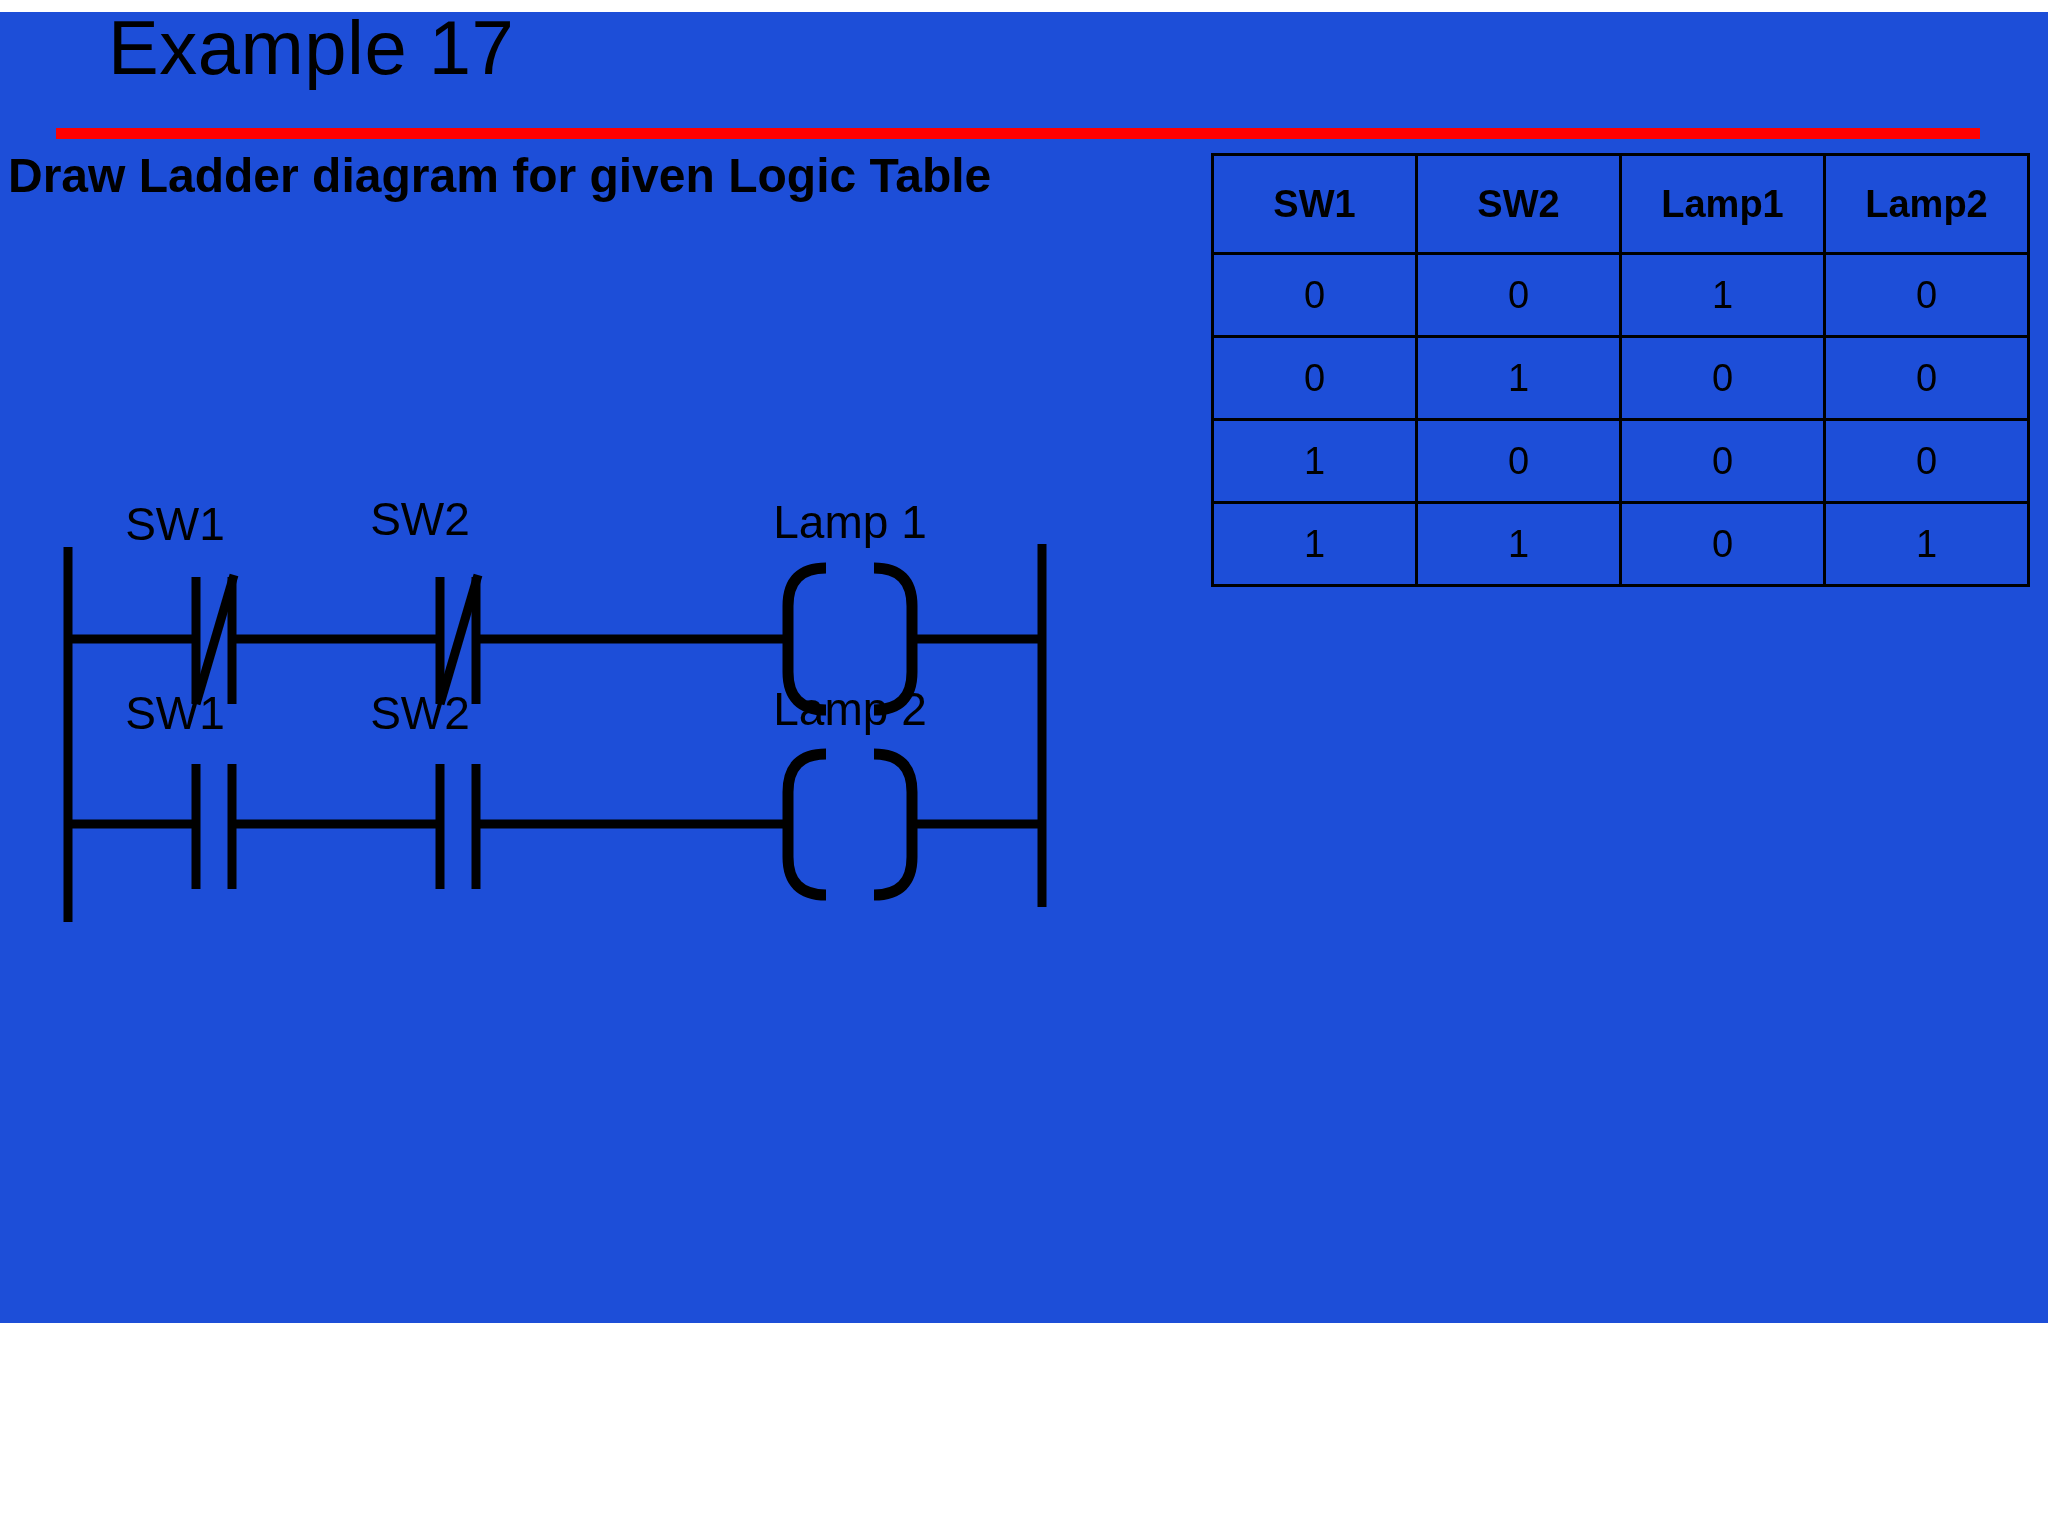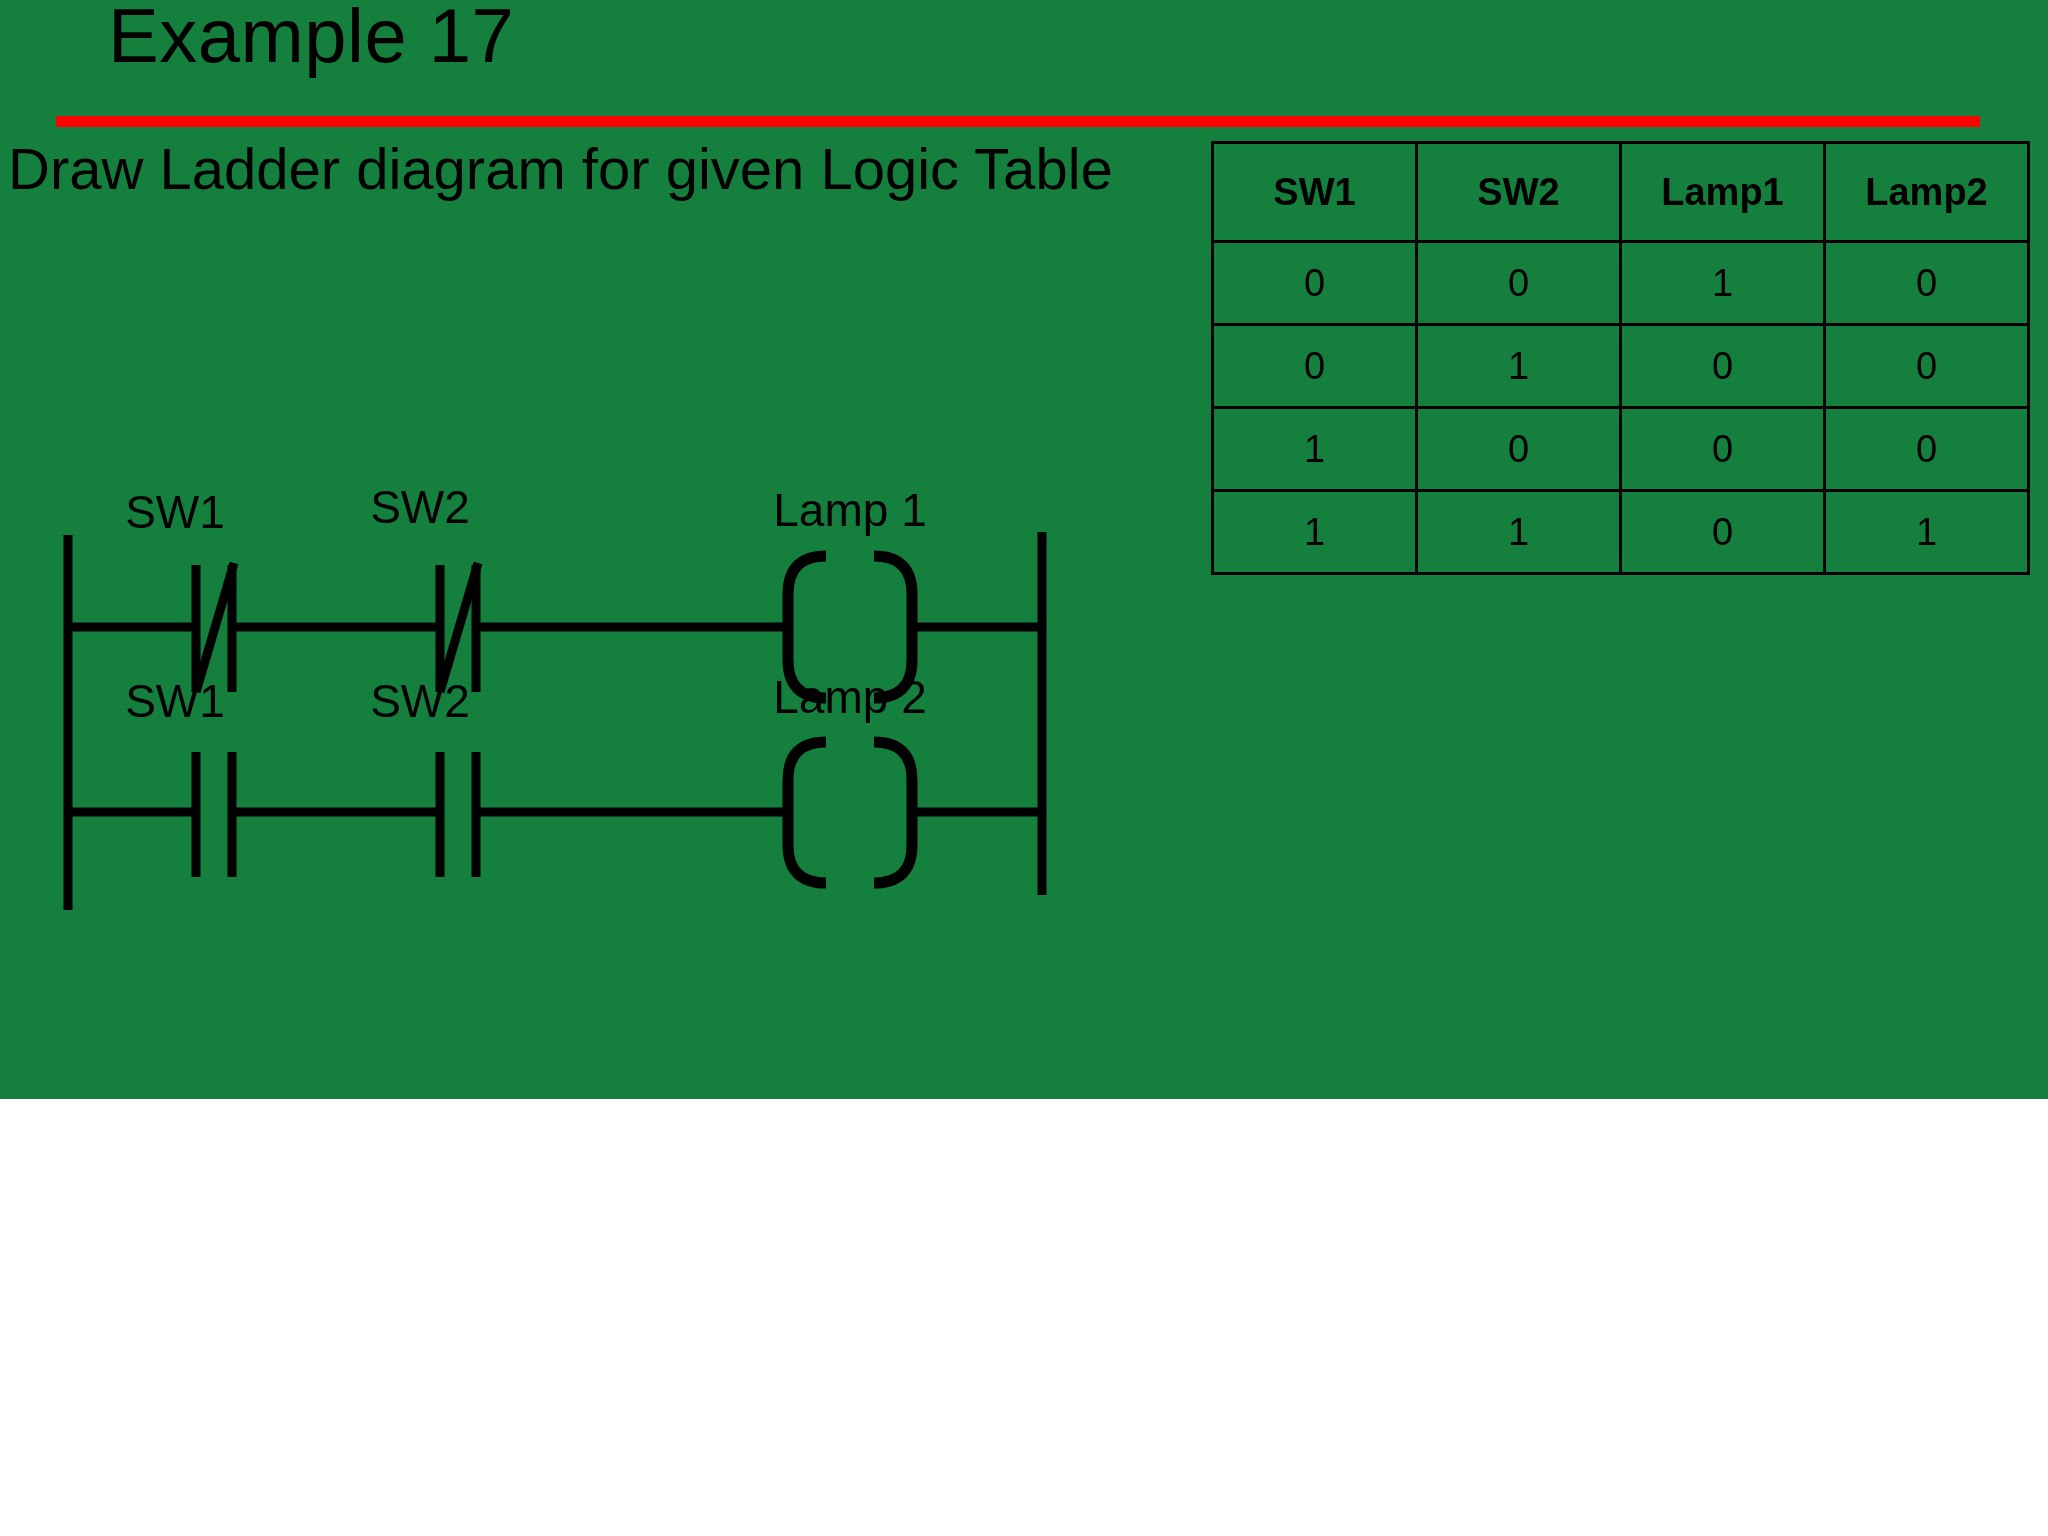--- a/index.html
+++ b/index.html
@@ -3,25 +3,26 @@
 <meta charset="utf-8">
 <style>
   html, body {
     margin: 0;
     padding: 0;
     background: #ffffff;
   }
   #slide {
     position: relative;
     width: 2048px;
-    height: 1099px;
-    background: #15803d;
+    height: 1311px;
+    background: #1d4ed8;
     overflow: hidden;
     font-family: "Liberation Sans", sans-serif;
     color: #000000;
+    margin-top: 12px;
   }
 
   
   .slide-title {
     position: absolute;
     left: 108px;
     top: -2px;
     font-size: 76px;
     font-weight: 400;
     letter-spacing: 0.5px;
@@ -33,22 +34,22 @@
     left: 56px;
     top: 116px;
     width: 1924px;
     height: 11px;
     background: #FF0000;
   }
   .subtitle {
     position: absolute;
     left: 8px;
     top: 140px;
-    font-size: 58px;
-    font-weight: 400;
+    font-size: 48px;
+    font-weight: 700;
     line-height: 1.0;
     white-space: nowrap;
   }
 
   
   .truth-table {
     position: absolute;
     left: 1211px;
     top: 141px;
     width: 819px;

